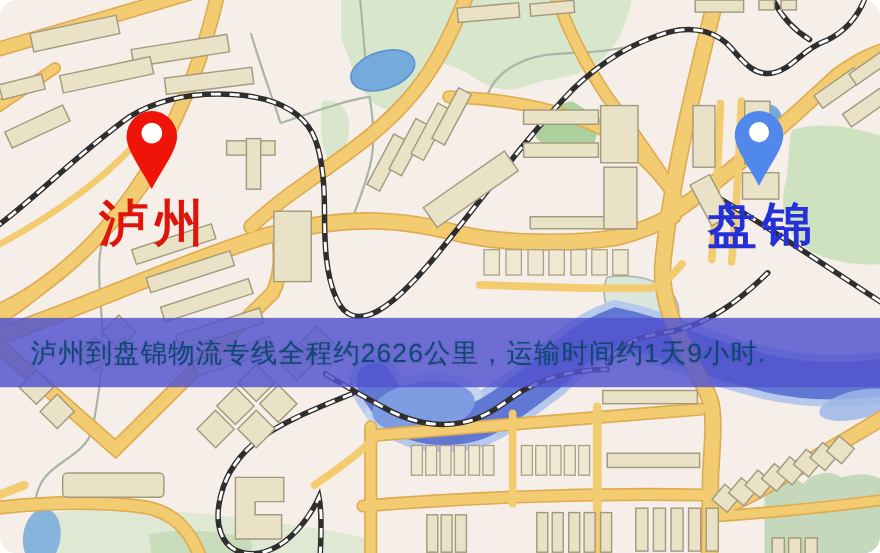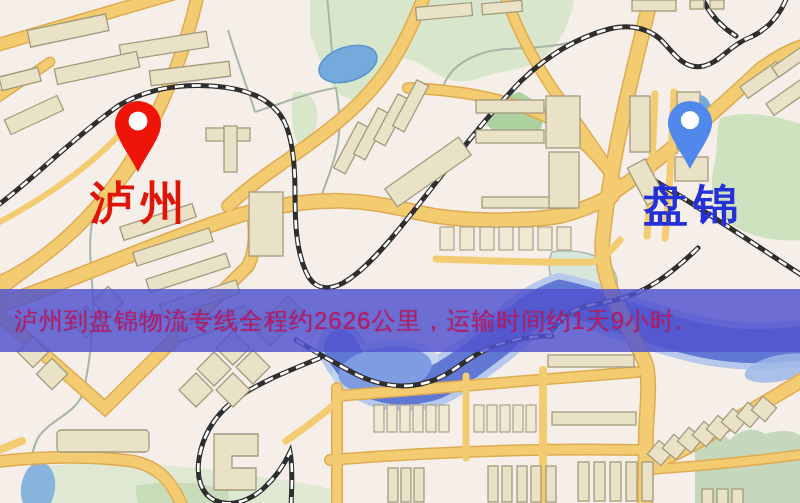--- a/index.html
+++ b/index.html
@@ -1,29 +1,29 @@
 <!DOCTYPE html>
 <html><head>
 <meta charset="utf-8">
 <title></title>
 <style>
   html,body{margin:0;padding:0;}
   body{width:800px;height:503px;overflow:hidden;font-family:"Liberation Sans",sans-serif;}
-  #stage{position:relative;width:800px;height:503px;background:#f6efe9;overflow:hidden;}
+  #stage{position:relative;width:800px;height:503px;background:#f6efe9;overflow:hidden;border-radius:15px;}
   #map-svg{position:absolute;left:0;top:0;width:800px;height:503px;display:block;}
   
   #banner{
     position:absolute;left:0;top:289px;width:800px;height:63px;
     background:rgba(82,84,206,0.84);
     display:flex;align-items:center;
     z-index:10;
   }
   #banner-text{
-    padding-left:14px;
-    color:#be185d;
+    padding-left:28px;
+    color:#0c4a6e;
     font-size:24px;
     letter-spacing:1px;
     font-family:"Liberation Sans",sans-serif;
     white-space:nowrap;
     text-shadow:0 0 2px rgba(60,60,160,0.45);
   }
   
   text.city-label{
     font-family:"DejaVu Serif","Liberation Serif",serif;
     font-size:45px;

